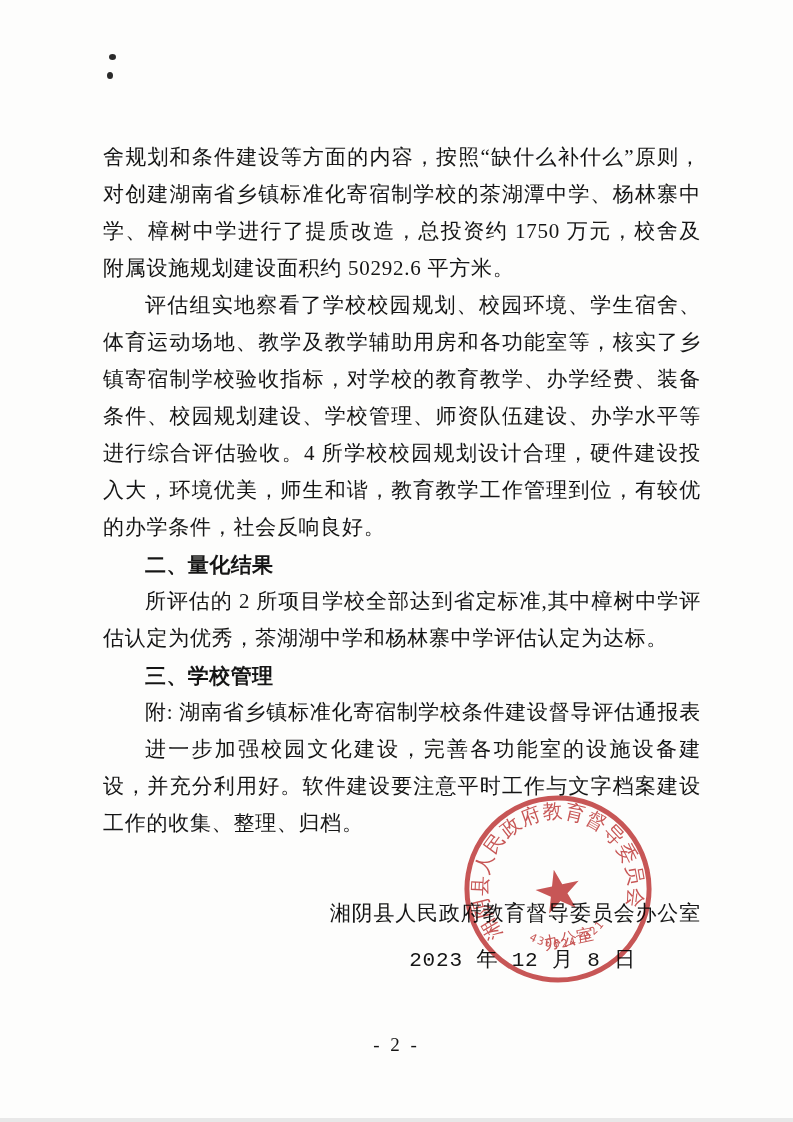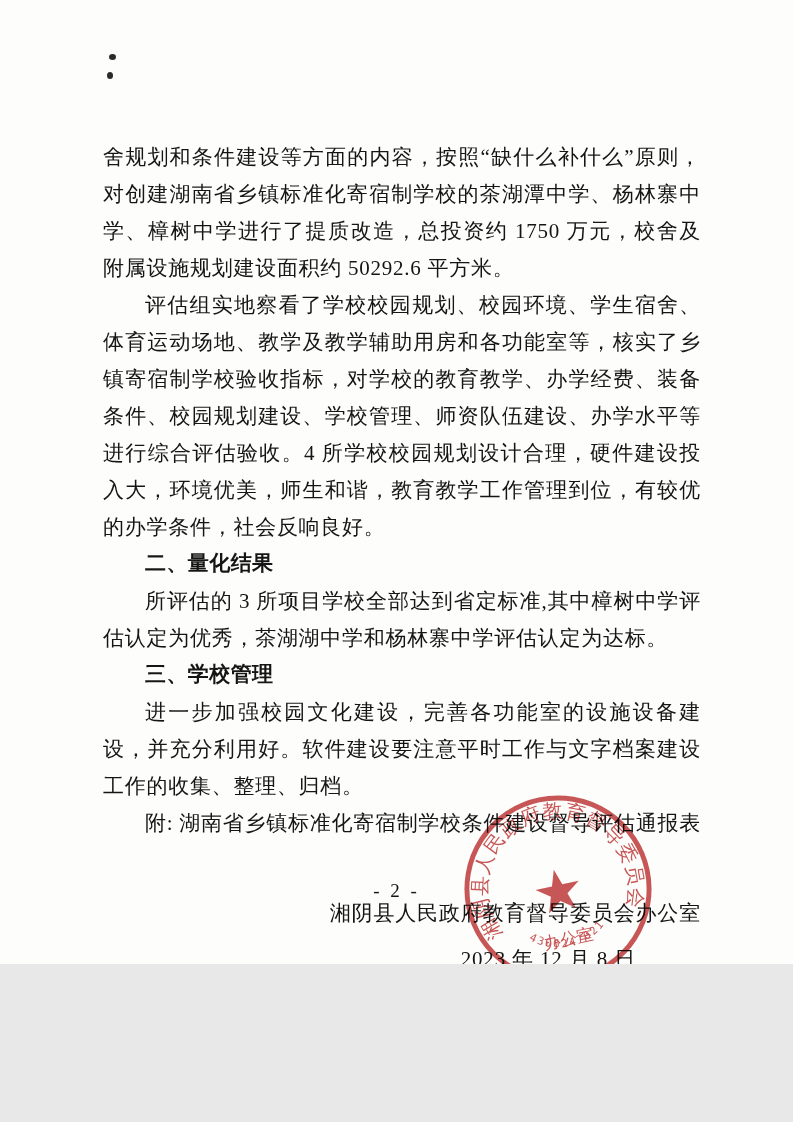--- a/index.html
+++ b/index.html
@@ -2,21 +2,21 @@
 <html><head>
 <meta charset="utf-8">
 <style>
   * { box-sizing: border-box; }
   html, body { margin: 0; padding: 0; }
   body { background: #e8e8e8; }
 
   .page {
     position: relative;
     width: 793px;
-    height: 964px;
+    height: 1118px;
     margin: 0 auto;
     background: #fdfdfc;
     font-family: "Liberation Serif", "DejaVu Serif", serif;
     color: #151515;
     overflow: hidden;
   }
 
   .content {
     position: absolute;
     left: 103px;
@@ -25,39 +25,40 @@
     font-size: 21px;
     line-height: 37px;
     text-align: justify;
     text-justify: inter-character;
     letter-spacing: 0.035em;
   }
   .content p { margin: 0; text-indent: 2em; }
   .content p.continuation { text-indent: 0; }
   .content p.heading {
     font-weight: bold;
-    font-family: Liberation Mono, monospace;
+    font-family: Liberation Sans, sans-serif;
     letter-spacing: 0.02em;
   }
 
   .signature-office {
     position: absolute;
     top: 899px;
     right: 92px;
     font-size: 21px;
     letter-spacing: 0.04em;
     white-space: nowrap;
   }
   .signature-date {
     position: absolute;
     top: 945px;
     right: 157px;
     font-size: 21px;
     letter-spacing: 0.04em;
     white-space: nowrap;
+    font-family: Liberation Mono, monospace;
   }
 
   .page-number {
     position: absolute;
     bottom: 62px;
     left: 0;
     right: 0;
     text-align: center;
     font-size: 19px;
     letter-spacing: 3px;
@@ -88,24 +89,24 @@
 
 <div class="page">
 
   <span class="scan-artifact artifact-1"></span>
   <span class="scan-artifact artifact-2"></span>
 
   <div class="content">
     <p class="continuation">舍规划和条件建设等方面的内容，按照“缺什么补什么”原则，对创建湖南省乡镇标准化寄宿制学校的茶湖潭中学、杨林寨中学、樟树中学进行了提质改造，总投资约 1750 万元，校舍及附属设施规划建设面积约 50292.6 平方米。</p>
     <p>评估组实地察看了学校校园规划、校园环境、学生宿舍、体育运动场地、教学及教学辅助用房和各功能室等，核实了乡镇寄宿制学校验收指标，对学校的教育教学、办学经费、装备条件、校园规划建设、学校管理、师资队伍建设、办学水平等进行综合评估验收。4 所学校校园规划设计合理，硬件建设投入大，环境优美，师生和谐，教育教学工作管理到位，有较优的办学条件，社会反响良好。</p>
     <p class="heading">二、量化结果</p>
-    <p>所评估的 3 所项目学校全部达到省定标准,其中樟树中学评估认定为优秀，茶湖湖中学和杨林寨中学评估认定为达标。</p>
+    <p>所评估的 2 所项目学校全部达到省定标准,其中樟树中学评估认定为优秀，茶湖湖中学和杨林寨中学评估认定为达标。</p>
     <p class="heading">三、学校管理</p>
+    <p>附: 湖南省乡镇标准化寄宿制学校条件建设督导评估通报表</p>
     <p>进一步加强校园文化建设，完善各功能室的设施设备建设，并充分利用好。软件建设要注意平时工作与文字档案建设工作的收集、整理、归档。</p>
-    <p>附: 湖南省乡镇标准化寄宿制学校条件建设督导评估通报表</p>
   </div>
 
   <div class="signature-office">湘阴县人民政府教育督导委员会办公室</div>
   <div class="signature-date">2023 年 12 月 8 日</div>
 
   <div class="seal">
     <svg viewBox="0 0 200 200" width="198" height="198">
       <circle cx="100" cy="100" r="92" fill="none" stroke="#c2403f" stroke-width="5"></circle>
       <path id="sealTopArc" d="M 34,128.7 A 72,72 0 1 1 166,128.7" fill="none"></path>
       <path id="sealBottomArc" d="M 53.3,136 A 59,59 0 0 0 146.7,136" fill="none"></path>

